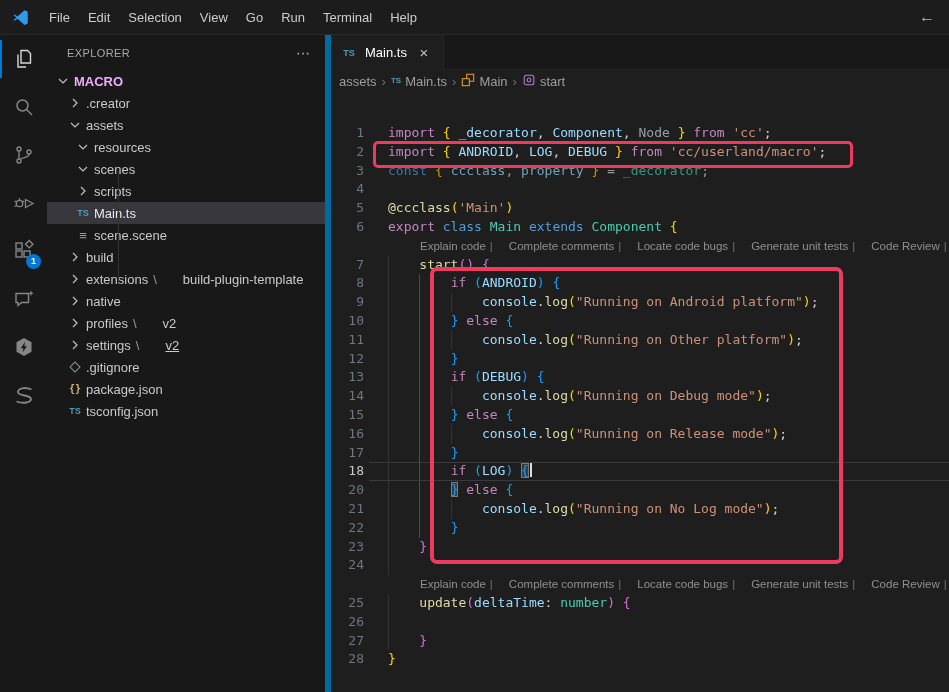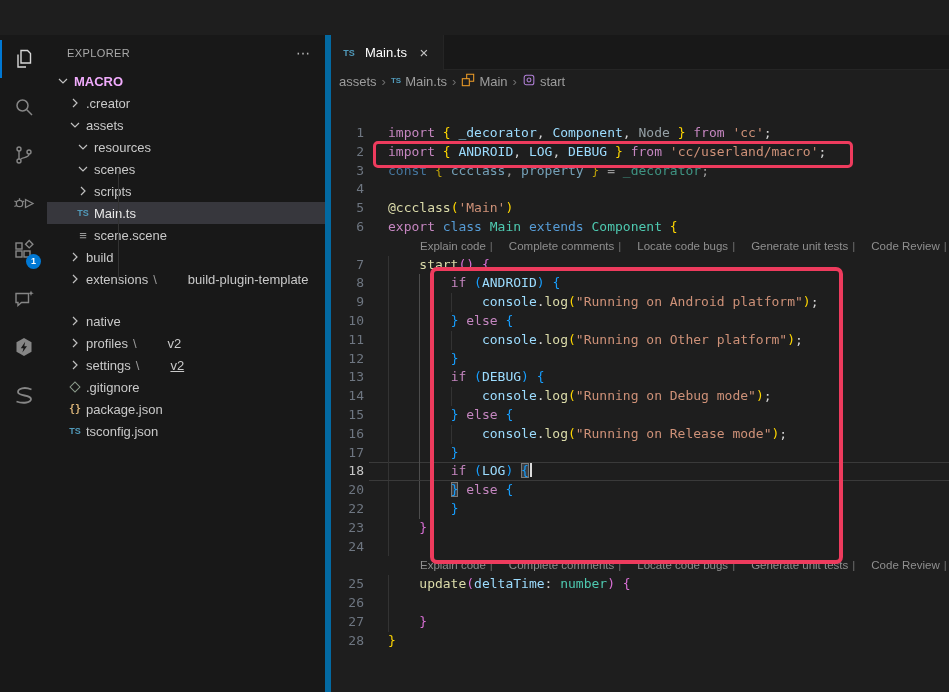--- a/index.html
+++ b/index.html
@@ -29,21 +29,21 @@
   #sb-title { font-size:11px; color:#a9a9a9; letter-spacing:.4px; }
   #sb-more { color:#b5b5b5; font-size:14px; letter-spacing:1px; }
   .tree-row { position:relative; height:22px; display:flex; align-items:center; font-size:13px; color:#c9c9c9; cursor:default; white-space:nowrap; }
   .tree-row.selected { background:#37373d; color:#e8e8e8; }
   .tree-row.section { font-weight:bold; color:#f0abfc; }
   .slot { width:16px; height:16px; flex:none; display:flex; align-items:center; justify-content:center; margin-right:3px; color:#c0c0c0; }
   .ts-ico { width:16px; height:16px; background:transparent; color:#519aba; font:bold 9px/16px "Liberation Sans",sans-serif; text-align:center; }
   .json-ico { color:#dcb67a; font:bold 10px/16px "DejaVu Sans Mono",monospace; }
   .scene-ico { color:#9a9a9a; font-size:13px; }
   .git-ico { width:8px; height:8px; border:1.5px solid #8a9a8a; transform:rotate(45deg); }
-  .tree-tail { margin-left:6px; color:#c9c9c9;padding-left:24px; }
+  .tree-tail { margin-left:1px; color:#c9c9c9;padding-left:24px; }
   .tree-sep { margin:0 1px 0 5px; color:#9a9a9a; }
   .u { text-decoration:underline; }
   #tree-guide { position:absolute; left:71px; top:136px; width:1px; height:110px; background:#333; }
 
   
   #tabstrip { position:absolute; left:331px; top:35px; width:618px; height:35px; background:#181818; }
   #tabstrip::after { content:''; position:absolute; left:0; right:0; bottom:0; height:1px; background:#252525; }
   .tab { position:relative; z-index:2; display:inline-flex; align-items:center; height:35px; padding:0 10px;
     background:#1e1e1e; border-right:1px solid #252525; }
   .tab-label { font-size:13px; color:#ffffff; margin:0 8px 0 5px; }
@@ -82,20 +82,38 @@
   
   .annotation { position:absolute; border-radius:5px; z-index:10; pointer-events:none; }
   #ann1 { left:373px; top:141px; width:480px; height:27px; border:3px solid #ee3b5d; }
   #ann2 { left:430px; top:267px; width:413px; height:297px; border:4px solid #ee3b5d; border-radius:7px; }
 </style>
 </head>
 <body>
 
 <div id="app">
 
+  <div id="titlebar">
+    <span id="logo">
+      <svg width="18" height="18" viewBox="0 0 24 24">
+          <path fill="#2f9ae8" d="M16.8 3 7.2 11.2 3.6 8.5 2 9.3l3.8 3.5L2 16.3l1.6.8 3.6-2.7 9.6 8.2 4.2-2V5z"></path>
+        </svg>
+    </span>
+    <div id="menus">
+        <span class="menu-item">File</span>
+        <span class="menu-item">Edit</span>
+        <span class="menu-item">Selection</span>
+        <span class="menu-item">View</span>
+        <span class="menu-item">Go</span>
+        <span class="menu-item">Run</span>
+        <span class="menu-item">Terminal</span>
+        <span class="menu-item">Help</span>
+      </div>
+    <span id="back-arrow">←</span>
+  </div>
 
   <div id="activitybar">
       <div class="act-item active">
         <svg width="24" height="24" viewBox="0 0 24 24" fill="none" stroke="currentColor" stroke-width="1.4">
           <path d="M9 3.5h6.5l3 3V16H9z"></path>
           <path d="M6 7.5V20h8"></path>
         </svg>
       </div>
       <div class="act-item">
         <svg width="24" height="24" viewBox="0 0 24 24" fill="none" stroke="currentColor" stroke-width="1.5">
@@ -223,21 +241,21 @@
         <div class="tree-row" style="padding-left: 20px;">
           <span class="slot">
             <svg width="16" height="16" viewBox="0 0 16 16" fill="none" stroke="currentColor" stroke-width="1.2">
               <path d="M6 4l4 4-4 4"></path>
             </svg>
           </span>
           <span>extensions</span>
           <span class="tree-sep">\</span>
           <span class="tree-tail">build-plugin-template</span>
         </div>
-        <div class="tree-row" style="padding-left: 20px; margin-top: 20px;">
+        <div class="tree-row" style="padding-left: 20px;">
           <span class="slot">
             <svg width="16" height="16" viewBox="0 0 16 16" fill="none" stroke="currentColor" stroke-width="1.2">
               <path d="M6 4l4 4-4 4"></path>
             </svg>
           </span>
           <span>native</span>
         </div>
         <div class="tree-row" style="padding-left: 20px;">
           <span class="slot">
             <svg width="16" height="16" viewBox="0 0 16 16" fill="none" stroke="currentColor" stroke-width="1.2">
@@ -418,20 +436,27 @@
       </div>
       <div class="code-row">
         <i class="guide" style="left: 57px;"></i>
         <i class="guide lv4" style="left: 88.304px;"></i>
         <span class="gutter">20</span>
         <span class="code-text">        <span class="b3 match">}</span><span class="pl"> </span><span class="kw2">else</span><span class="pl"> </span><span class="b3">{</span></span>
       </div>
       <div class="code-row">
         <i class="guide" style="left: 57px;"></i>
         <i class="guide lv4" style="left: 88.304px;"></i>
+        <i class="guide" style="left: 119.608px;"></i>
+        <span class="gutter">21</span>
+        <span class="code-text">            <span class="var">console</span><span class="pl">.</span><span class="fn">log</span><span class="b1">(</span><span class="str">"Running on No Log mode"</span><span class="b1">)</span><span class="pl">;</span></span>
+      </div>
+      <div class="code-row">
+        <i class="guide" style="left: 57px;"></i>
+        <i class="guide lv4" style="left: 88.304px;"></i>
         <span class="gutter">22</span>
         <span class="code-text">        <span class="b3">}</span></span>
       </div>
       <div class="code-row">
         <i class="guide" style="left: 57px;"></i>
         <span class="gutter">23</span>
         <span class="code-text">    <span class="b2">}</span></span>
       </div>
       <div class="code-row">
         <i class="guide" style="left: 57px;"></i>

